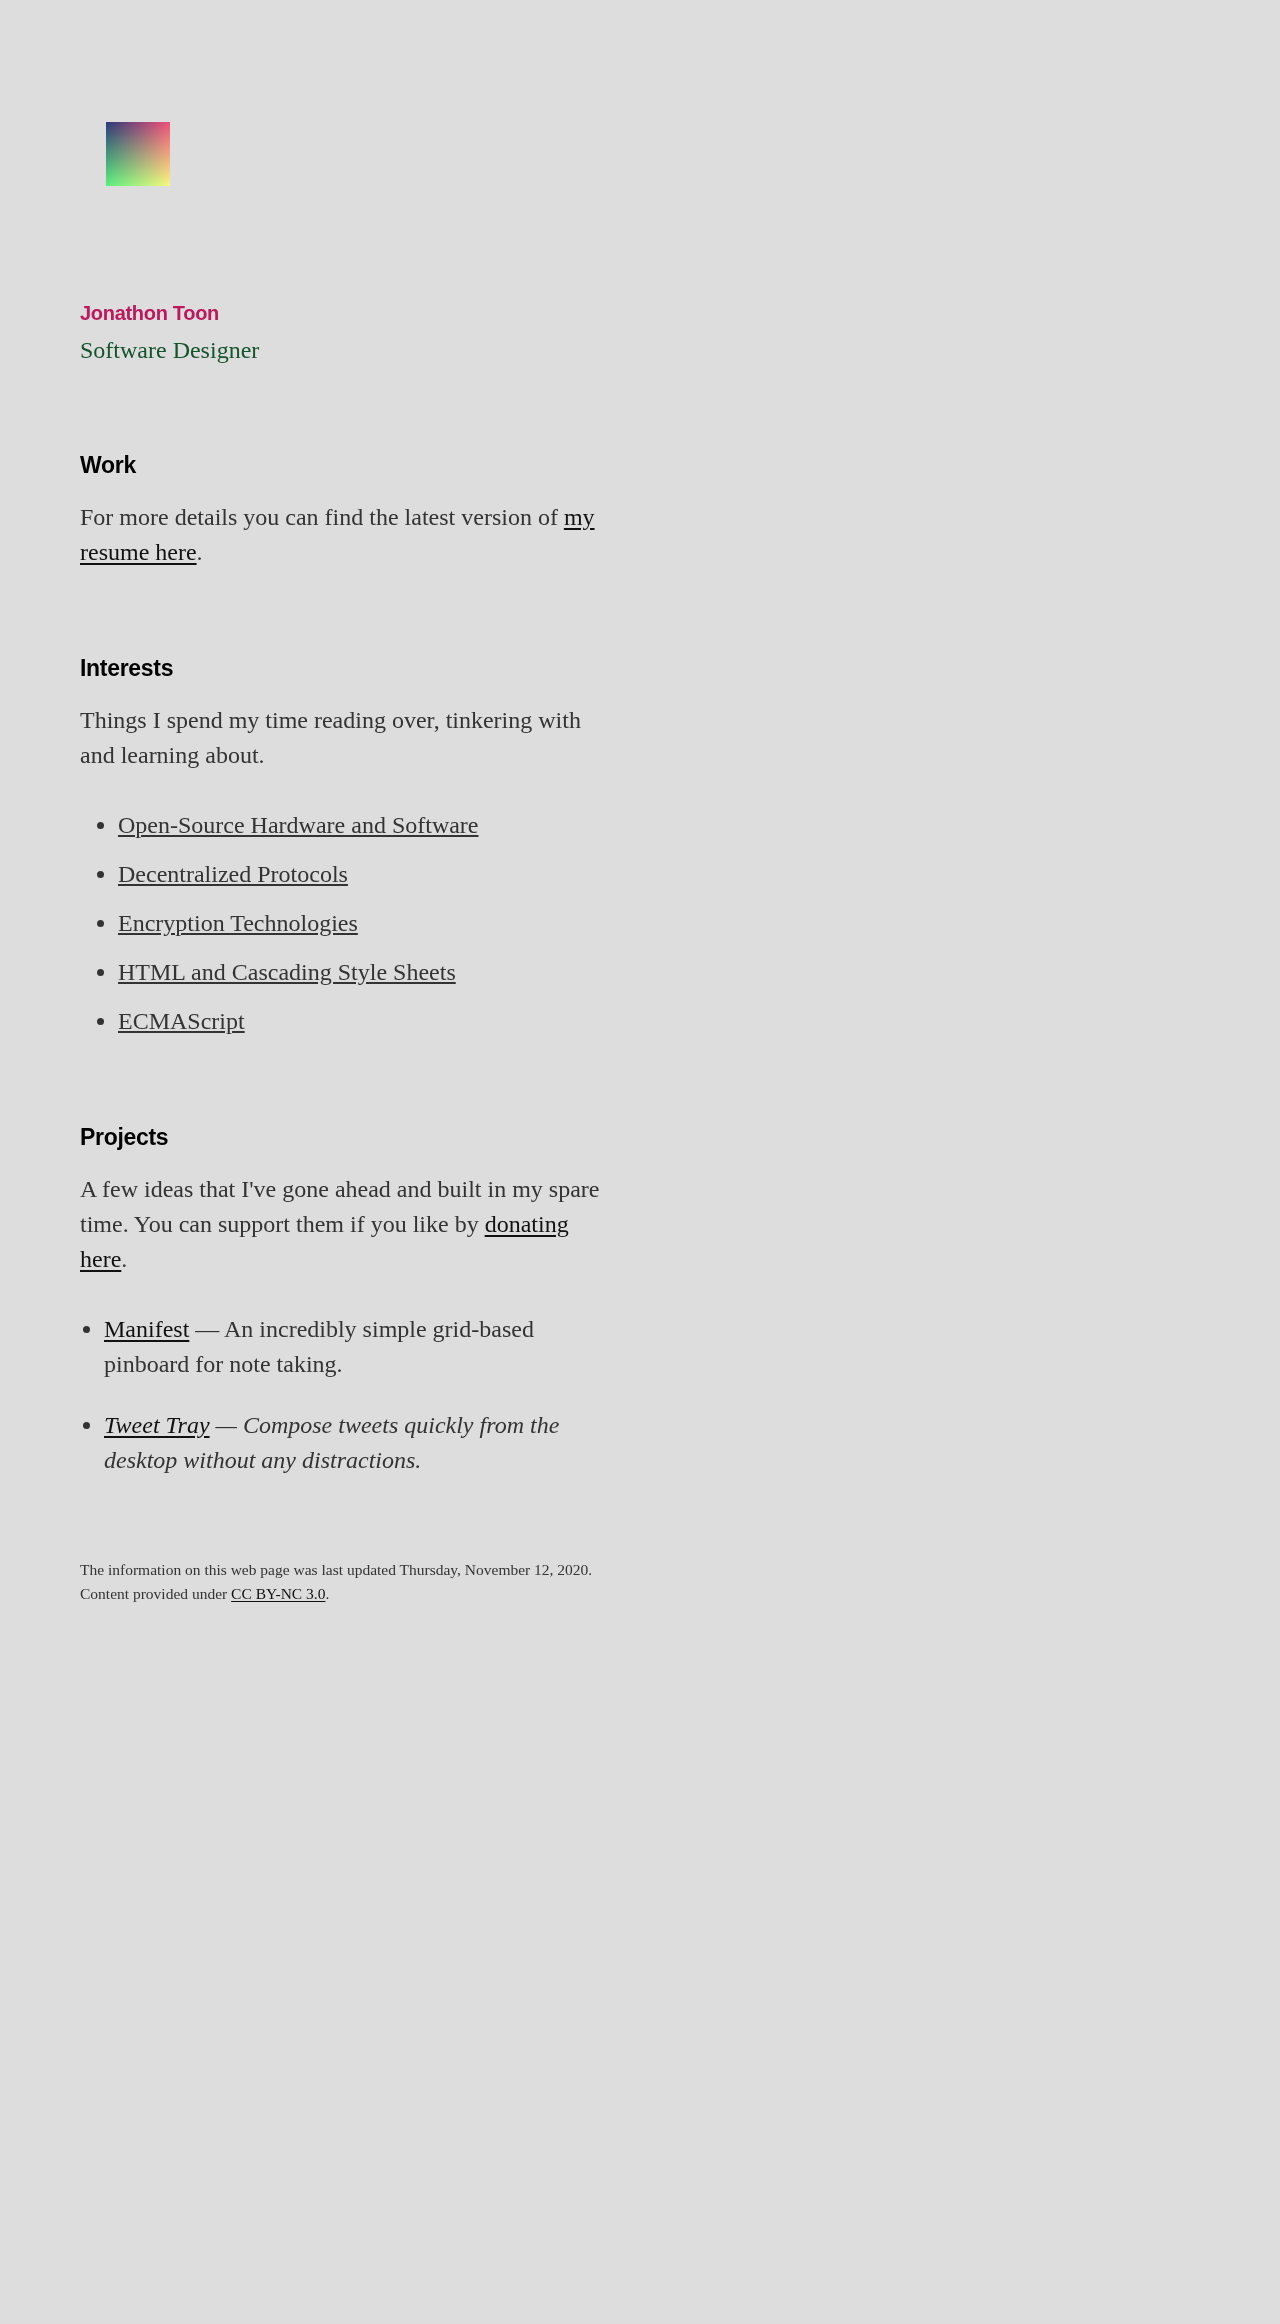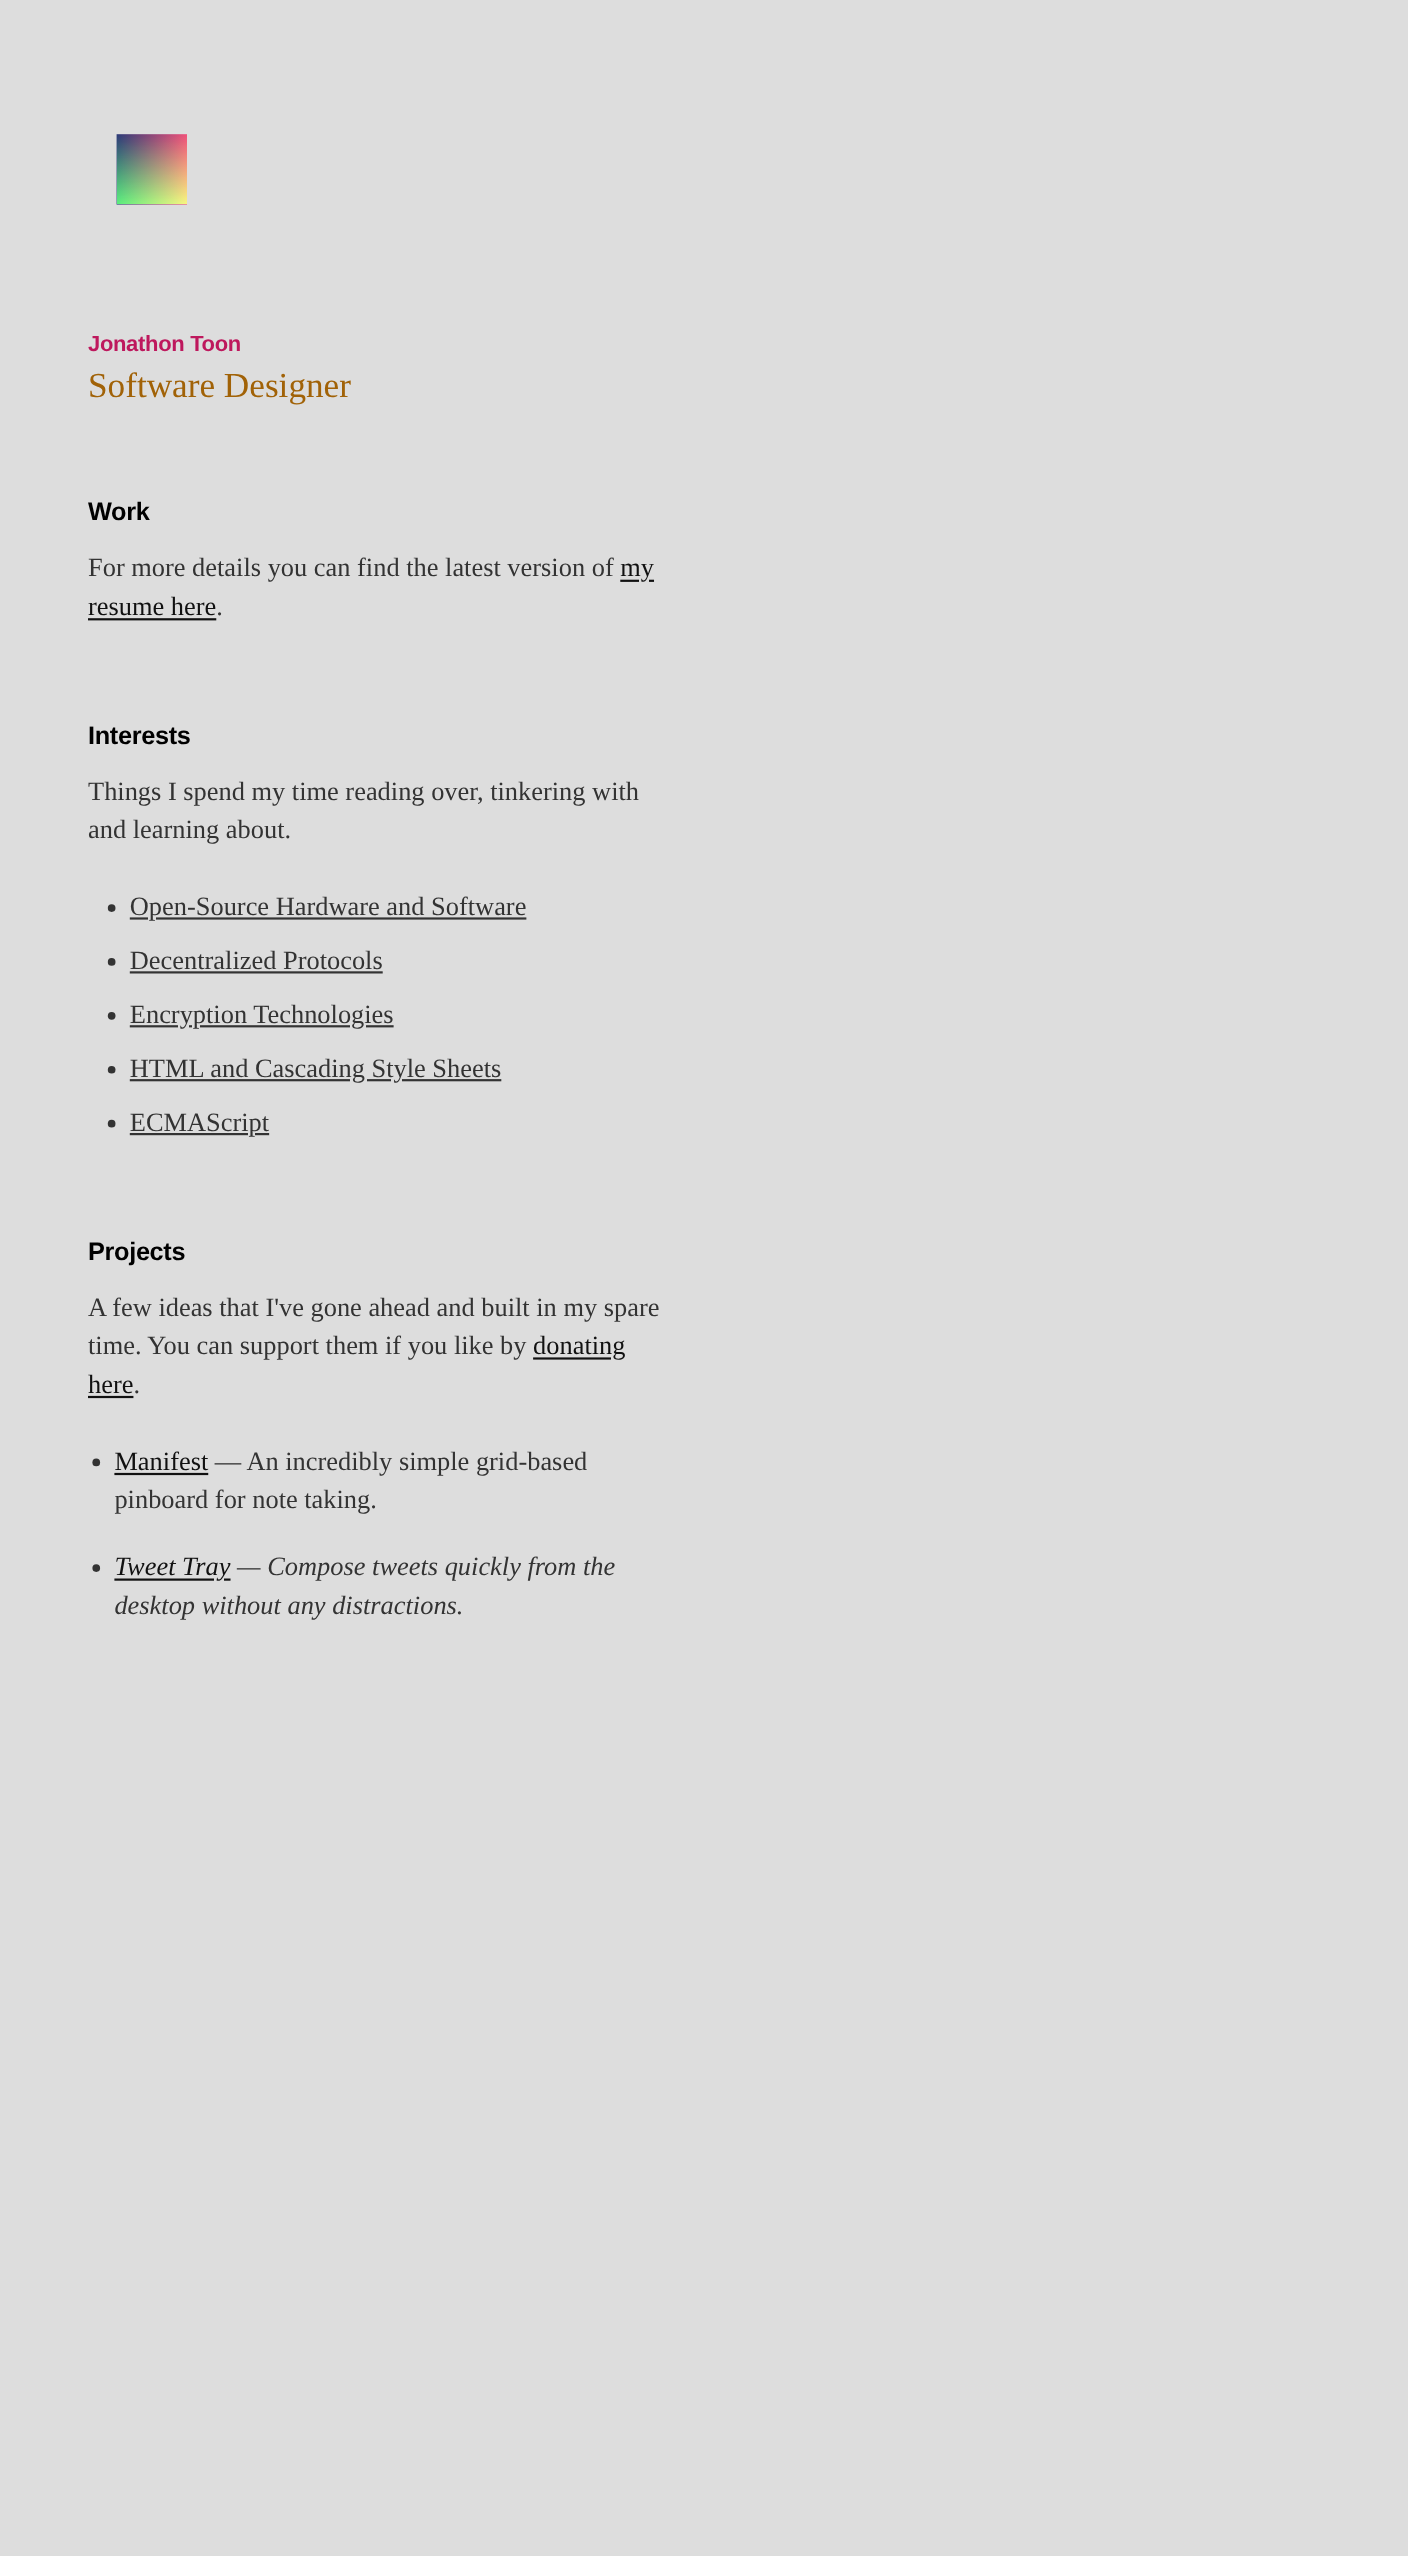--- a/index.html
+++ b/index.html
@@ -48,24 +48,24 @@
   .name {
     font-family: "Liberation Sans", sans-serif;
     font-weight: bold;
     font-size: 20px;
     line-height: 36px;
     color: #be185d;
     margin: 0;
     letter-spacing: -0.3px;
   }
   .role {
-    font-size: 32px;
+    font-size: 24px;
     line-height: 36px;
     margin: 1px 0 0 0;
-    color: #a16207;
+    color: #14532d;
   }
   .sections {
     position: absolute;
     top: 447px;
     left: 0;
     width: 520px;
   }
   section {
     margin: 0 0 80px 0;
   }
@@ -158,15 +158,16 @@
     <section>
       <h2>Projects</h2>
       <p style="margin-bottom:35px"><span>A few ideas that I've gone ahead and built in my spare time. You can support them if you like by </span><a href="#">donating here</a><span>.</span></p>
       <ul class="projects">
         <li><a href="#">Manifest</a><span> — An incredibly simple grid-based pinboard for note taking.</span></li>
         <li><a href="#">Tweet Tray</a><span> — Compose tweets quickly from the desktop without any distractions.</span></li>
       </ul>
     </section>
 
 
+    <footer><span>The information on this web page was last updated Thursday, November 12, 2020. Content provided under </span><a href="#">CC BY-NC 3.0</a><span>.</span></footer>
 
   </main>
 </div>
 
 </body></html>

